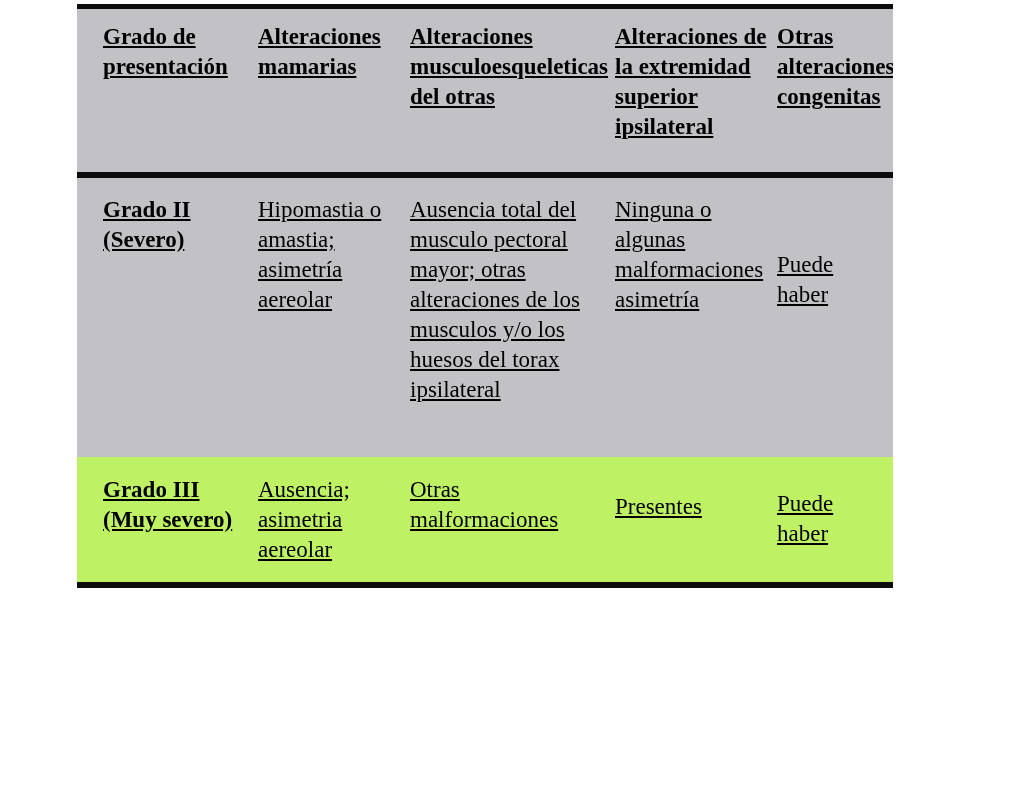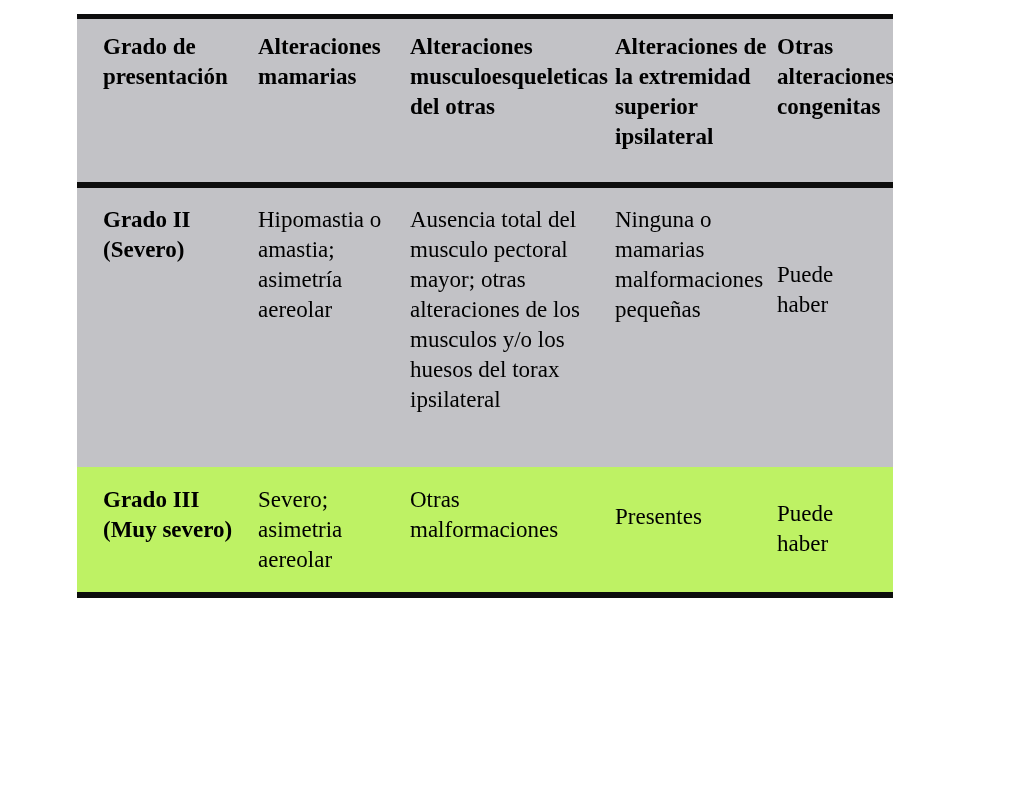--- a/index.html
+++ b/index.html
@@ -14,22 +14,23 @@
   body{
     width:1020px;height:797px;
     background:var(--page-bg);
     font-family:"Liberation Serif", serif;
     color:var(--text);
     position:relative;
     overflow:hidden;
   }
   .tbl-wrap{
     position:absolute;
-    left:77px; top:14px;
+    left:77px; top:4px;
     width:816px;
+    text-decoration:underline;
   }
   table.tbl{
     width:816px;
     border-collapse:collapse;
     table-layout:fixed;
     border-top:5px solid var(--border);
     border-bottom:6px solid var(--border);
   }
   thead tr{
     background:var(--header-bg);
@@ -79,25 +80,25 @@
         <th class="c3">Alteraciones musculoesqueleticas del otras</th>
         <th class="c4">Alteraciones de la extremidad superior ipsilateral</th>
         <th class="c5">Otras alteraciones congenitas</th>
       </tr>
     </thead>
     <tbody>
       <tr class="row2">
         <td class="c1">Grado II (Severo)</td>
         <td class="c2">Hipomastia o amastia; asimetría aereolar</td>
         <td class="c3">Ausencia total del musculo pectoral mayor; otras alteraciones de los musculos y/o los huesos del torax ipsilateral</td>
-        <td class="c4">Ninguna o mamarias malformaciones pequeñas</td>
+        <td class="c4">Ninguna o algunas malformaciones asimetría</td>
         <td class="c5">Puede haber</td>
       </tr>
       <tr class="row3">
         <td class="c1">Grado III (Muy severo)</td>
-        <td class="c2">Severo; asimetria aereolar</td>
+        <td class="c2">Ausencia; asimetria aereolar</td>
         <td class="c3">Otras malformaciones</td>
         <td class="c4">Presentes</td>
         <td class="c5">Puede haber</td>
       </tr>
     </tbody>
   </table>
 </div>
 
 </body></html>

